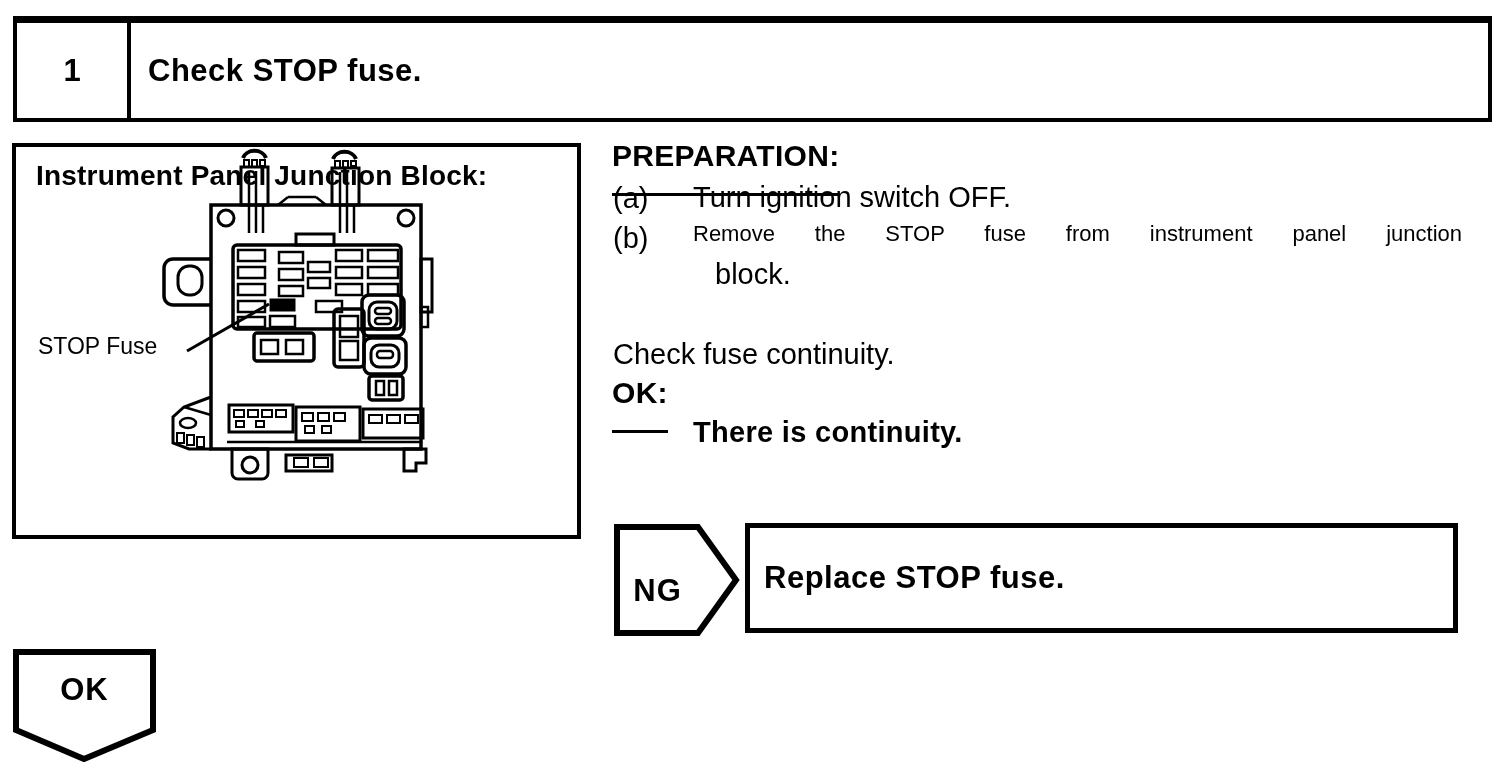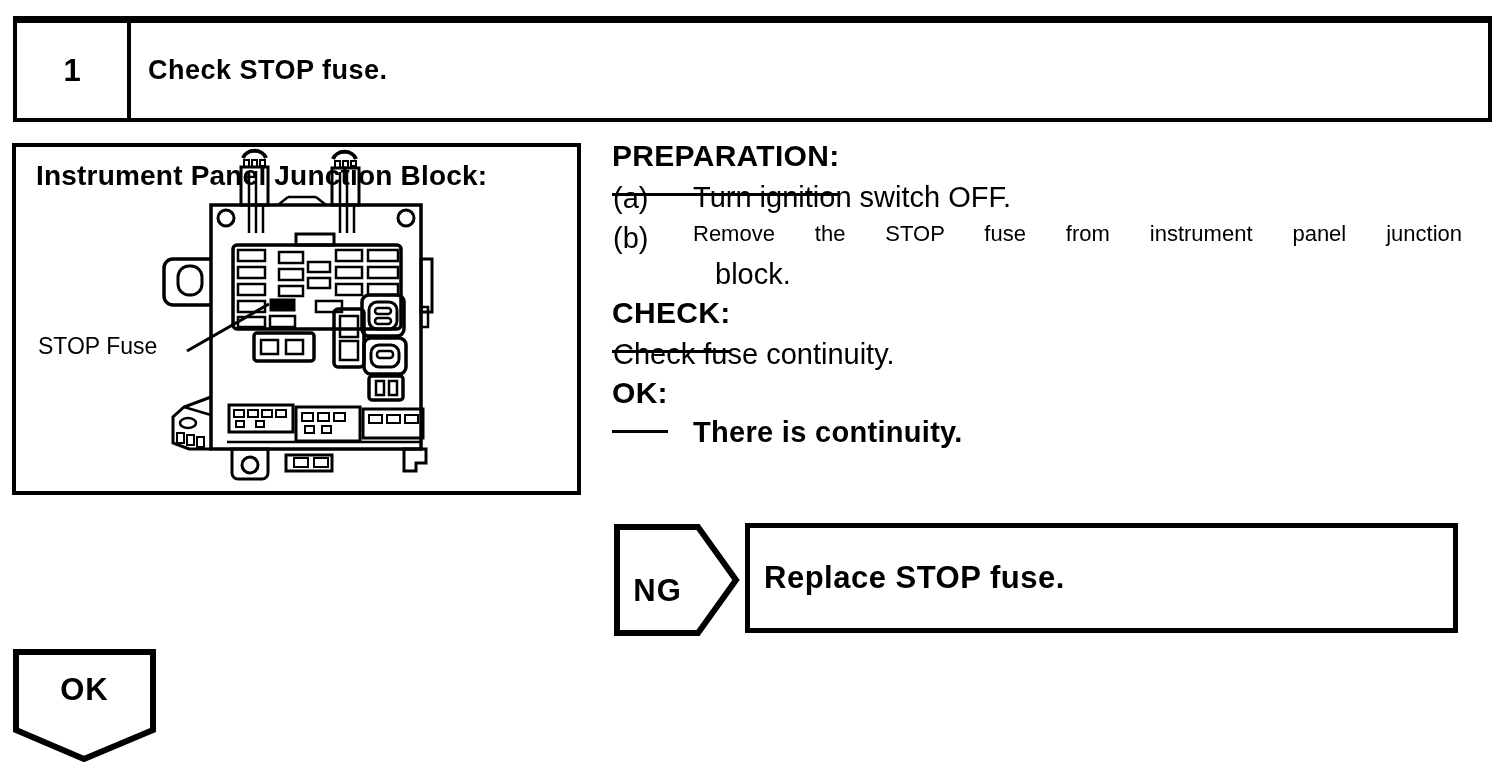--- a/index.html
+++ b/index.html
@@ -20,27 +20,27 @@
     border:4px solid #000; border-top-width:7px;
     display:flex; align-items:stretch; background:#fff;
   }
   #step-number-cell {
     width:114px; border-right:4px solid #000;
     display:flex; align-items:center; justify-content:center;
     font-weight:bold; font-size:31px;
   }
   #step-title-cell {
     flex:1; display:flex; align-items:center;
-    padding-left:17px; font-weight:bold; font-size:27px;
+    padding-left:17px; font-weight:bold; font-size:31px;
     letter-spacing:0.5px;
   }
 
   
   #figure-panel {
-    left:12px; top:143px; width:569px; height:352px;
+    left:12px; top:143px; width:569px; height:396px;
     border:4px solid #000; background:#fff;
   }
   #figure-title {
     position:absolute; left:20px; top:13px;
     font-weight:bold; font-size:28px; letter-spacing:0.2px;
     white-space:nowrap;
   }
   #stop-fuse-callout {
     position:absolute; left:22px; top:186px;
     font-size:23px; white-space:nowrap;
@@ -224,23 +224,20 @@
 
   <div class="abs" style="left:612px; top:139px;">
     <span class="heading">PREPARATION:</span>
   </div>
   <div class="abs marker" style="left:613px; top:182px;">(a)</div>
   <div class="abs bodytext" style="left:693px; top:181px;">Turn ignition switch OFF.</div>
   <div class="abs marker" style="left:613px; top:222px;">(b)</div>
   <div id="prep-b-line1" class="abs" style="left:693px; top:221px;">Remove the STOP fuse from instrument panel junction</div>
   <div class="abs bodytext" style="left:715px; top:258px;">block.</div>
 
-  <div class="abs" style="left:612px; top:296px;">
-    <span class="heading">CHECK:</span>
-  </div>
   <div class="abs bodytext" style="left:613px; top:338px;">Check fuse continuity.</div>
 
   <div class="abs" style="left:612px; top:376px;">
     <span class="heading">OK:</span>
   </div>
   <div id="ok-result" class="abs" style="left:693px; top:416px;">There is continuity.</div>
 
   <svg class="abs" style="left:614px; top:524px;" width="126" height="112" viewBox="0 0 126 112">
     <polygon points="3,3 84,3 122,56 84,109 3,109" fill="#fff" stroke="#000" stroke-width="6" stroke-linejoin="miter"></polygon>
   </svg>

